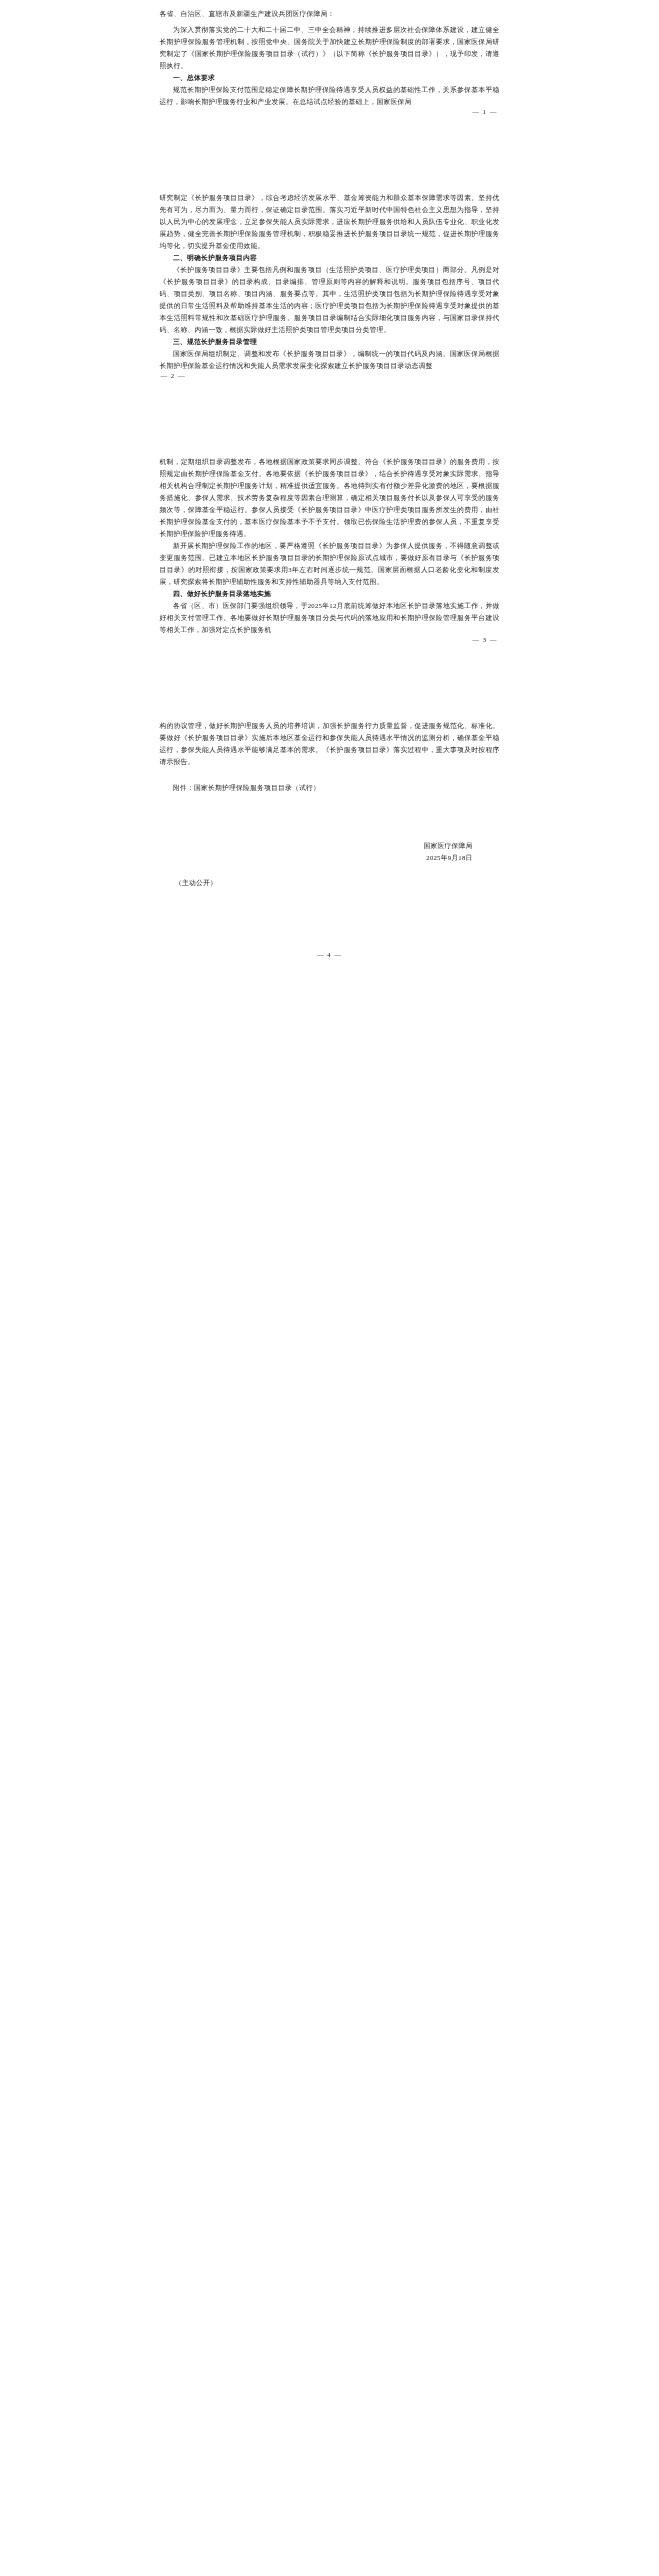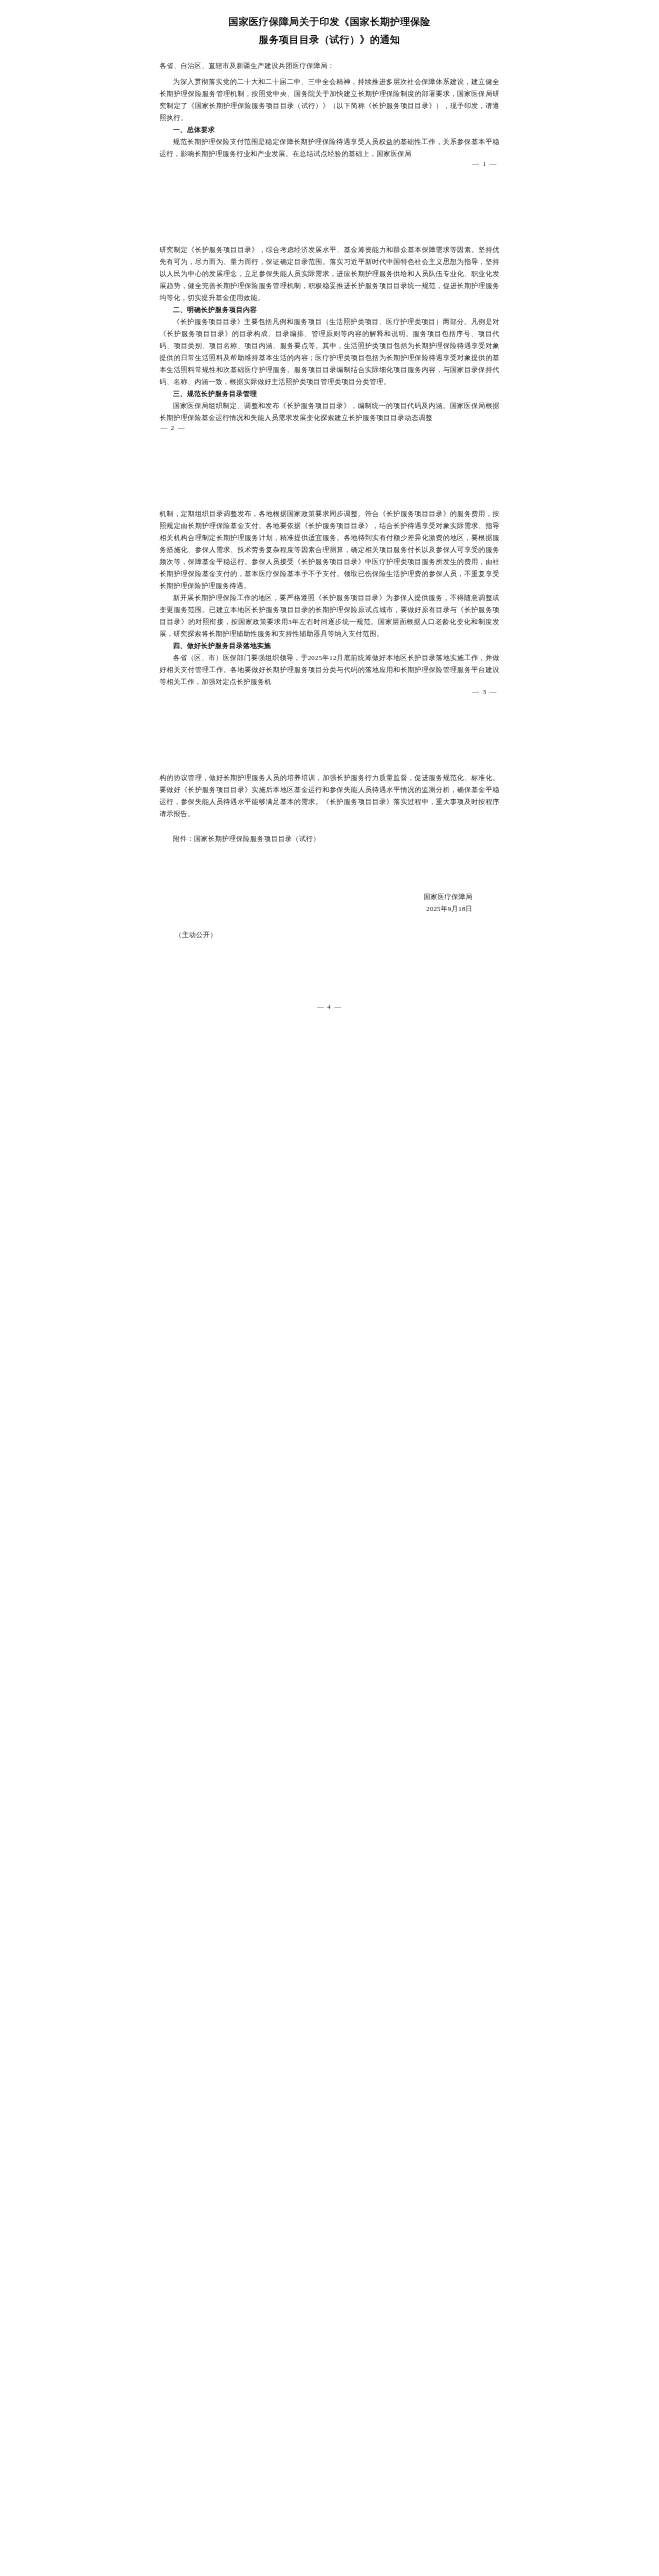--- a/index.html
+++ b/index.html
@@ -90,24 +90,20 @@
   .spacer-bigblank { height: 77px; }
   .spacer-midblank { height: 62px; }
   .spacer-smallblank { height: 46px; }
 </style>
 </head>
 <body>
 
 <div class="page">
   <div class="doc">
 
-    <div class="title">
-      <span class="title-line">国家医疗保障局关于印发《国家长期护理保险</span>
-      <span class="title-line">服务项目目录（试行）》的通知</span>
-    </div>
 
     <div class="gap-m"></div>
 
     <p class="body nointent">各省、自治区、直辖市及新疆生产建设兵团医疗保障局：</p>
 
     <div class="gap-s"></div>
 
     <p class="body indent">为深入贯彻落实党的二十大和二十届二中、三中全会精神，持续推进多层次社会保障体系建设，建立健全长期护理保险服务管理机制，按照党中央、国务院关于加快建立长期护理保险制度的部署要求，国家医保局研究制定了《国家长期护理保险服务项目目录（试行）》（以下简称《长护服务项目目录》），现予印发，请遵照执行。</p>
 
     <p class="body heading">一、总体要求</p>

